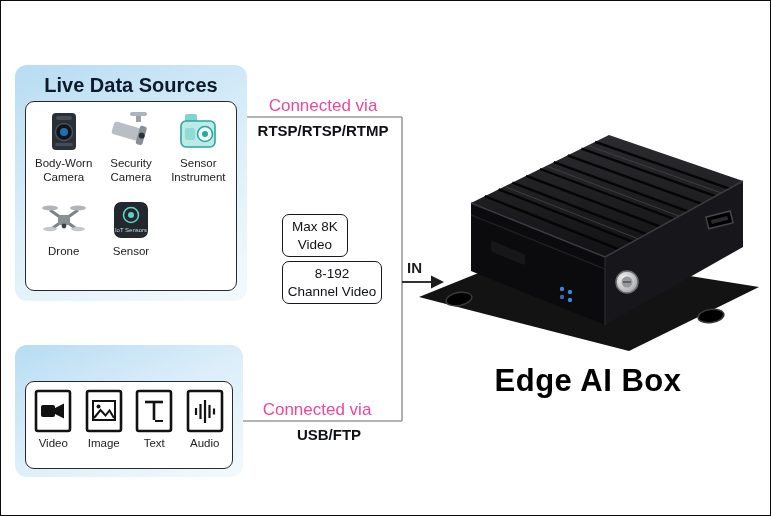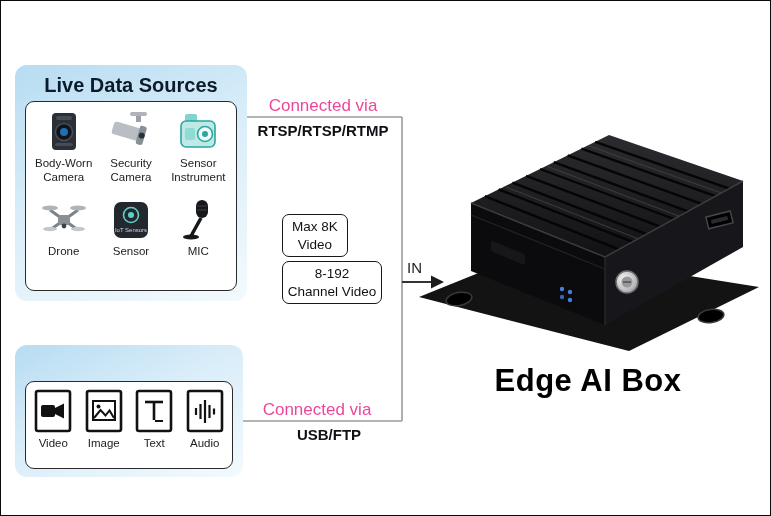--- a/index.html
+++ b/index.html
@@ -17,21 +17,21 @@
   .inner-hist{left:10px;top:36px;width:208px;height:88px;
               grid-template-columns:repeat(4,1fr);padding:6px 2px 2px}
   .cell{display:flex;flex-direction:column;align-items:center;justify-content:flex-start}
   .cell .lbl{font-size:11.5px;color:#222;text-align:center;line-height:1.2;white-space:pre-line;margin-top:3px}
 
   
   .via{position:absolute;font-size:17px;color:#ec4899;text-align:center}
   .proto{position:absolute;font-size:15px;font-weight:bold;color:#0f1115;text-align:center}
   .cap-box{position:absolute;background:#fff;border:1.6px solid #15181c;border-radius:7px;
            padding:3px 1px;font-size:13.5px;line-height:1.3;color:#101215;text-align:center;white-space:pre-line}
-  .in-label{position:absolute;font-size:15px;font-weight:normal;color:#1c1c1c}
+  .in-label{position:absolute;font-size:15px;font-weight:bold;color:#1c1c1c}
 
   .device-label{position:absolute;left:437px;top:362px;width:300px;text-align:center;
                 font-size:31px;font-weight:700;color:#000;letter-spacing:.5px}
 
   svg{display:block}
   .overlay{position:absolute;left:0;top:0;pointer-events:none}
 </style>
 </head>
 <body>
 
@@ -106,30 +106,20 @@
       <div class="cell">
         <svg width="44" height="44" viewBox="0 0 44 44">
           <rect x="5" y="4" width="34" height="36" rx="7" fill="#23272e"></rect>
           <circle cx="22" cy="17" r="7.5" fill="none" stroke="#5fd0c8" stroke-width="1.6"></circle>
           <circle cx="22" cy="17" r="3" fill="#5fd0c8"></circle>
           <text x="22" y="34" font-size="6" fill="#cfd6dd" text-anchor="middle" font-family="Liberation Sans, sans-serif">IoT Sensors</text>
         </svg>
         <div class="lbl">Sensor</div>
       </div>
 
-      <div class="cell">
-        <svg width="44" height="44" viewBox="0 0 44 44">
-          <rect x="20" y="2" width="12" height="18" rx="6" fill="#15171a"></rect>
-          <line x1="21" y1="8" x2="31" y2="8" stroke="#3c4046" stroke-width="1"></line>
-          <line x1="21" y1="12" x2="31" y2="12" stroke="#3c4046" stroke-width="1"></line>
-          <line x1="25" y1="20" x2="15" y2="38" stroke="#15171a" stroke-width="3.5"></line>
-          <ellipse cx="15" cy="39" rx="8" ry="2.6" fill="#15171a"></ellipse>
-        </svg>
-        <div class="lbl">MIC</div>
-      </div>
 
     </div>
   </div>
 
   <div class="panel" style="left:14px;top:344px;width:228px;height:132px">
     <div class="panel-inner inner-hist">
 
       <div class="cell">
         <svg width="40" height="46" viewBox="0 0 40 46">
           <rect x="3" y="3" width="34" height="40" rx="2" fill="#fff" stroke="#111" stroke-width="2.6"></rect>

